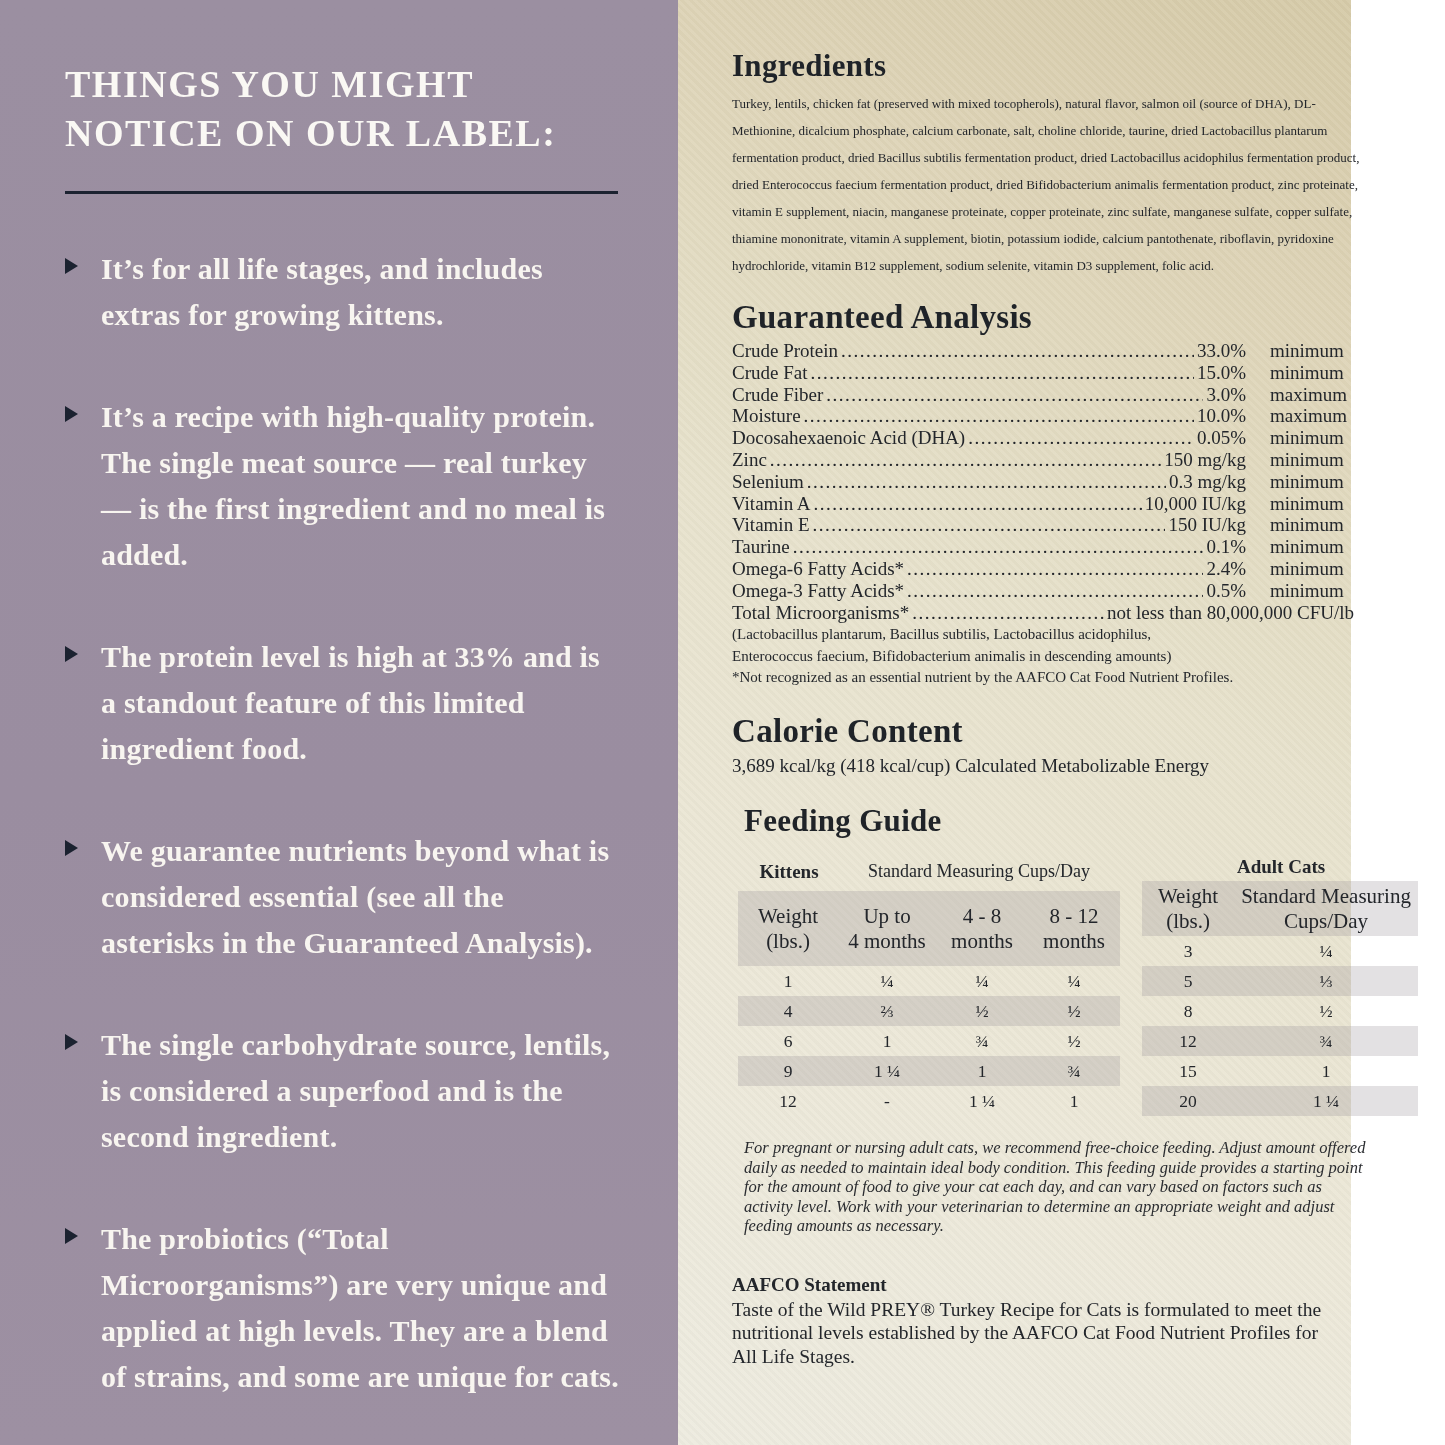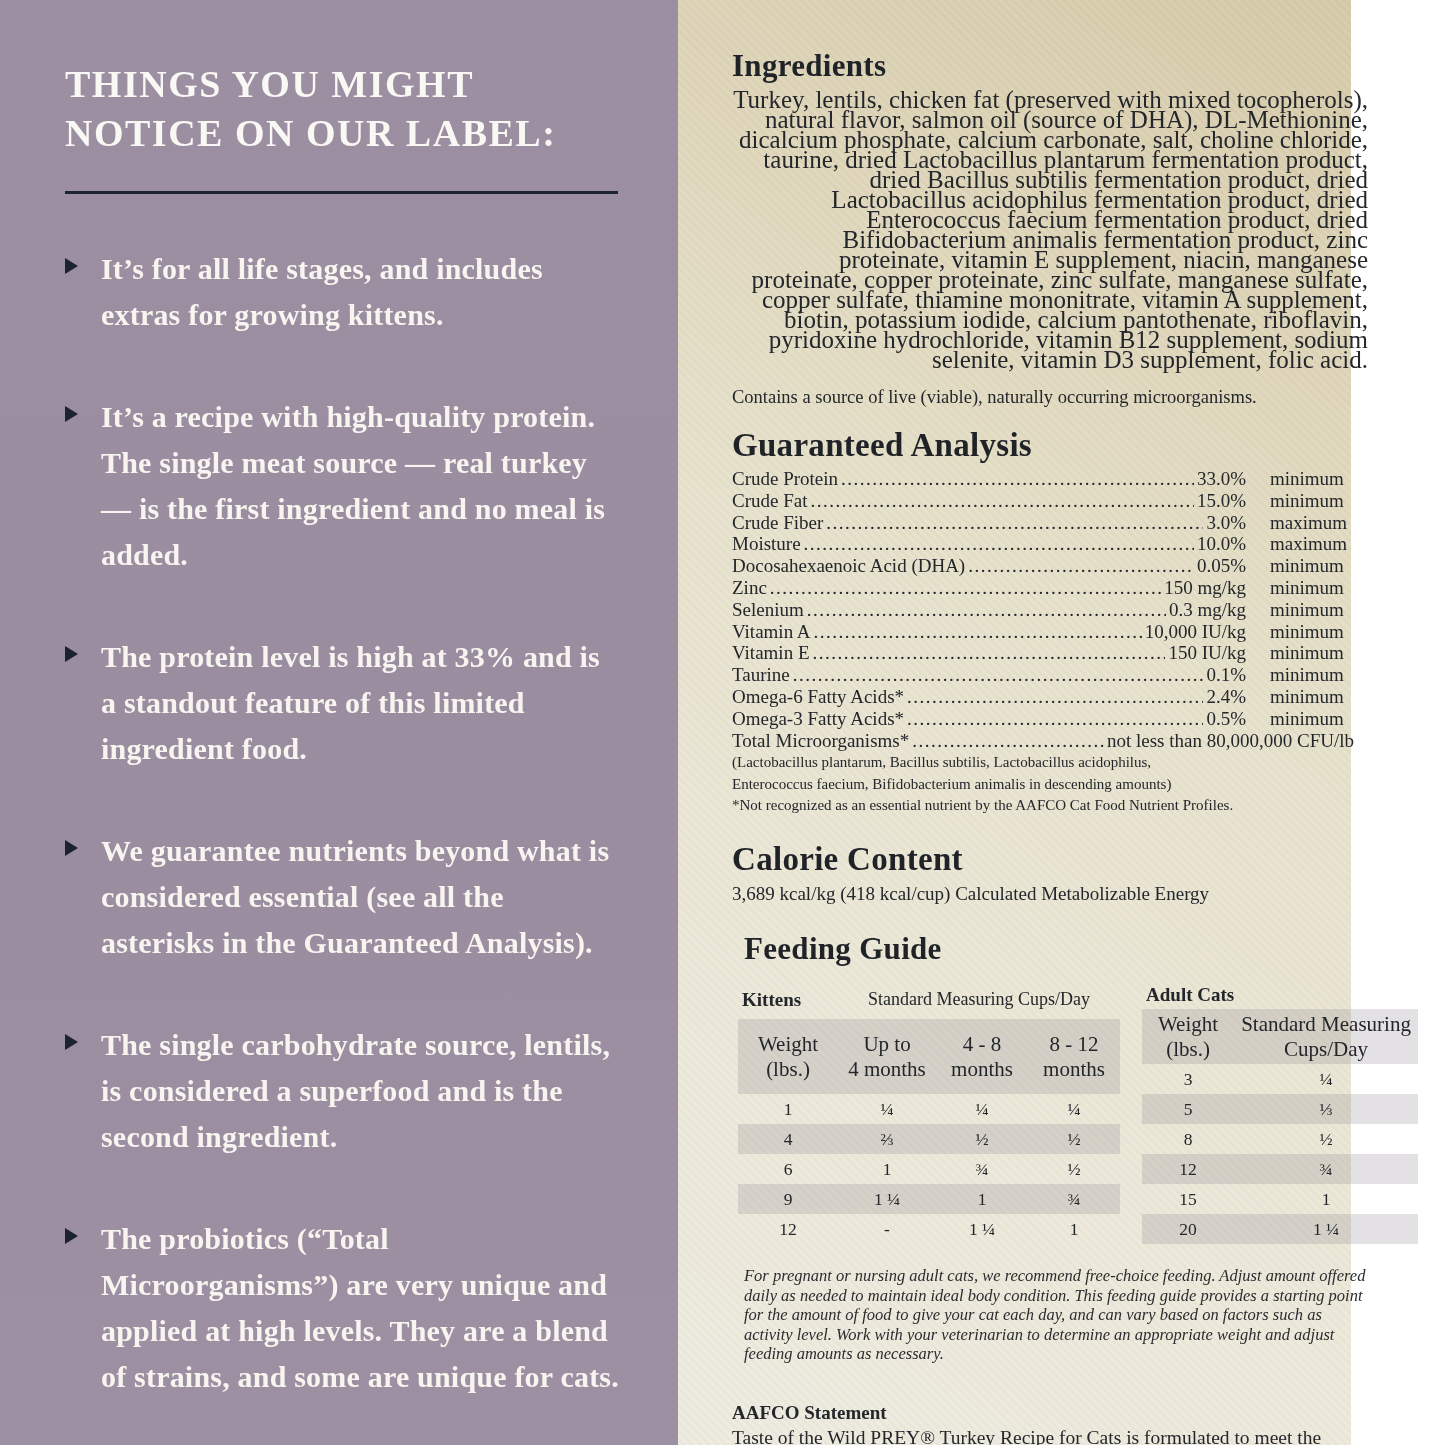--- a/index.html
+++ b/index.html
@@ -38,21 +38,21 @@
   .right-panel {
     width:673px; height:100%;
     background:
       repeating-linear-gradient(45deg, rgba(255,255,255,0.05) 0 3px, rgba(0,0,0,0.015) 3px 6px),
       linear-gradient(205deg,#d5caa8 0%, #ddd3b6 18%, #e7e2cc 45%, #ece8d8 72%, #edebdf 100%);
     padding:48px 30px 0 54px;
   }
   .sec-heading { font-size:31px; font-weight:bold; color:#1f2328; letter-spacing:0.3px; }
   .sec-heading.big { font-size:33px; }
 
-  .ingredients-body { width:636px; font-size:25px; line-height:20px; margin-top:6px;text-align:right; }
+  .ingredients-body { width:636px; font-size:13px; line-height:27px; margin-top:6px; }
   .ingredients-note { width:636px; font-size:18.5px; line-height:20px; margin-top:17px; }
 
   .ga-block { margin-top:20px; }
   .ga-rows { margin-top:4px; width:622px; }
   .ga-row { display:flex; align-items:baseline; font-size:19px; line-height:21.8px; }
   .ga-name { white-space:nowrap; }
   .ga-dots { flex:1 1 auto; overflow:hidden; white-space:nowrap; margin:0 3px; }
   .ga-dots::after { content:"....................................................................................................................................."; letter-spacing:1.5px; }
   .ga-value { white-space:nowrap; text-align:right; }
   .ga-qual { flex:0 0 108px; padding-left:24px; white-space:nowrap; }
@@ -61,21 +61,21 @@
   .calorie-block { margin-top:24px; }
   .calorie-text { font-size:19px; margin-top:5px; }
 
   .fg-block { margin-top:26px; margin-left:12px; }
   .fg-tables { display:flex; gap:22px; margin-top:14px; margin-left:-6px; }
   table.fg-table { border-collapse:collapse; table-layout:fixed; }
   table.kittens { width:382px; }
   table.adults  { width:276px; }
   .fg-table td { text-align:center; font-size:17px; padding:3px 2px; vertical-align:middle; }
   .fg-table tr.shade td { background:rgba(154,147,156,0.28); }
-  td.fg-label { text-align:left; font-weight:bold; font-size:19px; padding-left:4px; }
+  td.fg-label { text-align:center; font-weight:bold; font-size:19px; padding-left:4px; }
   td.fg-span { font-size:18px; }
   td.fg-colhead { font-size:21px; line-height:1.18; }
   .fg-table tr.datarow td { height:30px; font-size:17.5px; }
 
   .fg-note {
     width:628px; margin-top:22px;
     font-style:italic; font-size:16.5px; line-height:19.5px; color:#2a2c30;
   }
 
   .aafco-block { margin-top:38px; }
@@ -98,21 +98,20 @@
         <li class="bullet-item"><span class="tri"></span><span class="bullet-text">The single carbohydrate source, lentils, is considered a superfood and is the second ingredient.</span></li>
         <li class="bullet-item"><span class="tri"></span><span class="bullet-text">The probiotics (“Total Microorganisms”) are very unique and applied at high levels. They are a blend of strains, and some are unique for cats.</span></li>
       </ul>
   </div>
 
   <div class="right-panel">
 
     <div class="ingredients-block">
       <div class="sec-heading">Ingredients</div>
       <div class="ingredients-body">Turkey, lentils, chicken fat (preserved with mixed tocopherols), natural flavor, salmon oil (source of DHA), DL-Methionine, dicalcium phosphate, calcium carbonate, salt, choline chloride, taurine, dried Lactobacillus plantarum fermentation product, dried Bacillus subtilis fermentation product, dried Lactobacillus acidophilus fermentation product, dried Enterococcus faecium fermentation product, dried Bifidobacterium animalis fermentation product, zinc proteinate, vitamin E supplement, niacin, manganese proteinate, copper proteinate, zinc sulfate, manganese sulfate, copper sulfate, thiamine mononitrate, vitamin A supplement, biotin, potassium iodide, calcium pantothenate, riboflavin, pyridoxine hydrochloride, vitamin B12 supplement, sodium selenite, vitamin D3 supplement, folic acid.</div>
-      <div class="ingredients-note">Contains a source of live (viable), naturally occurring microorganisms.</div>
     </div>
 
     <div class="ga-block">
       <div class="sec-heading big">Guaranteed Analysis</div>
       <div class="ga-rows">
           <div class="ga-row">
             <span class="ga-name">Crude Protein</span>
             <span class="ga-dots"></span>
             <span class="ga-value">33.0%</span>
             <span class="ga-qual">minimum</span>

